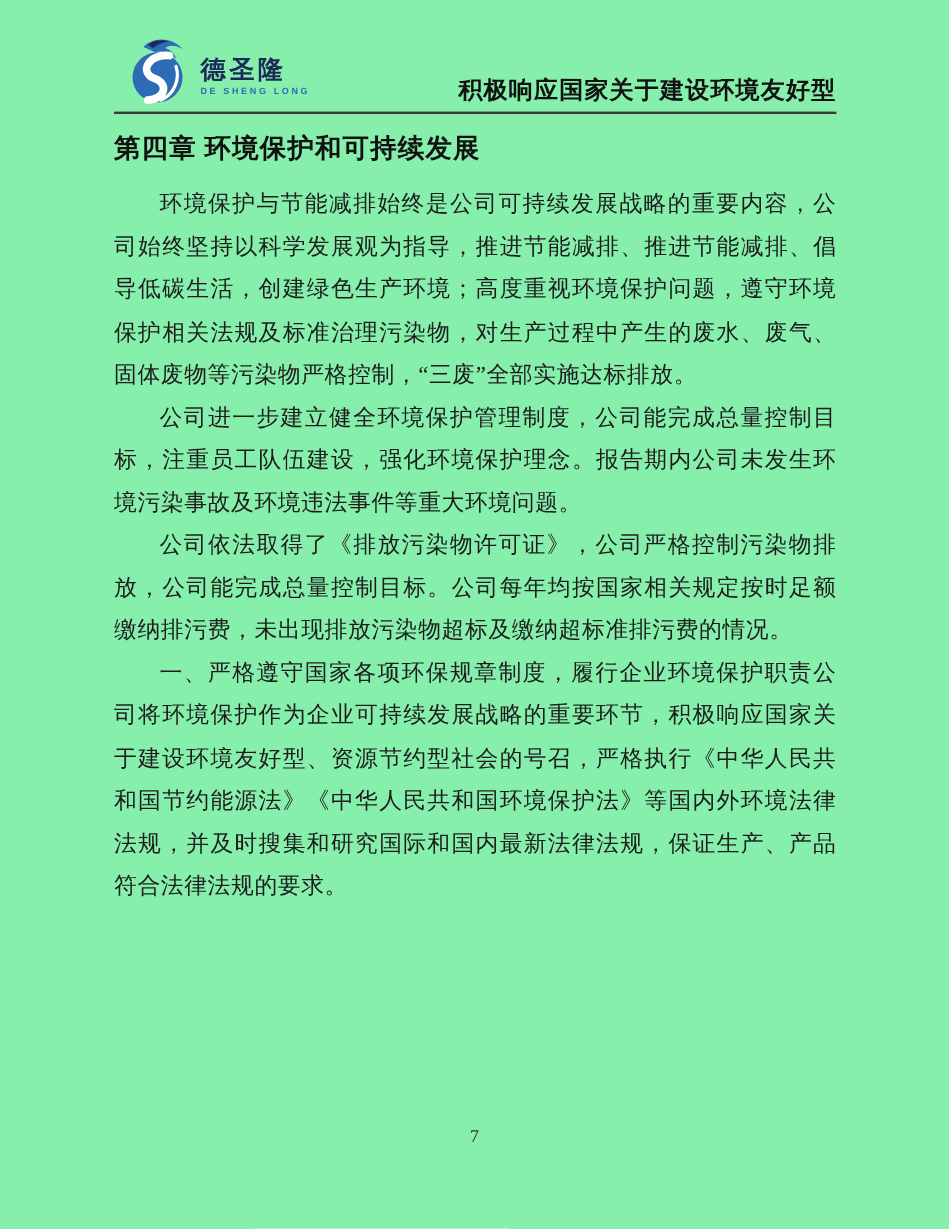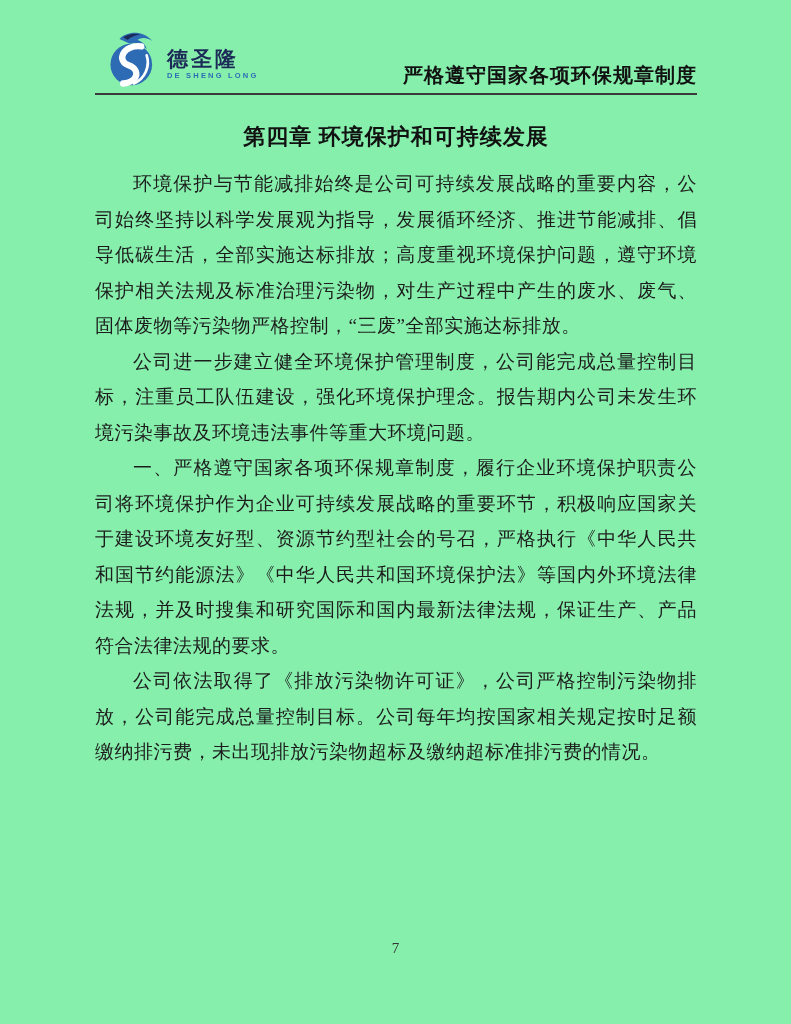--- a/index.html
+++ b/index.html
@@ -58,22 +58,22 @@
     position: absolute;
     right: 0;
     bottom: 4px;
     font-size: 20px;
     font-weight: bold;
     letter-spacing: 1px;
     color: #111;
   }
   
   .doc-title {
-    margin-top: 27px;
-    text-align: center;
+    margin-top: 14px;
+    text-align: left;
     font-size: 22px;
     font-weight: bold;
     letter-spacing: 1px;
     color: #111;
   }
   
   .body-text { margin-top: 14px; }
   .body-text p {
     font-size: 19px;
     line-height: 35.5px;
@@ -109,28 +109,28 @@
           <circle cx="29" cy="38" r="23" fill="#2d6cb5"></circle>
 
           <path d="M40 18 C 20 16, 12 34, 26 39 C 40 44, 36 58, 20 59" stroke="#ffffff" stroke-width="7" fill="none" stroke-linecap="round"></path>
           <path d="M46 28 C 50 40, 44 54, 32 59" stroke="#ffffff" stroke-width="3" fill="none" stroke-linecap="round"></path>
         </svg>
         <div class="logo-text">
           <div class="logo-cn">德圣隆</div>
           <div class="logo-en">DE SHENG LONG</div>
         </div>
       </div>
-      <div class="company-name">严格遵守国家各项环保规章制度</div>
+      <div class="company-name">积极响应国家关于建设环境友好型</div>
     </div>
 
     <h1 class="doc-title">第四章 环境保护和可持续发展</h1>
 
     <div class="body-text">
-      <p>环境保护与节能减排始终是公司可持续发展战略的重要内容，公司始终坚持以科学发展观为指导，发展循环经济、推进节能减排、倡导低碳生活，全部实施达标排放；高度重视环境保护问题，遵守环境保护相关法规及标准治理污染物，对生产过程中产生的废水、废气、固体废物等污染物严格控制，“三废”全部实施达标排放。</p>
+      <p>环境保护与节能减排始终是公司可持续发展战略的重要内容，公司始终坚持以科学发展观为指导，推进节能减排、推进节能减排、倡导低碳生活，创建绿色生产环境；高度重视环境保护问题，遵守环境保护相关法规及标准治理污染物，对生产过程中产生的废水、废气、固体废物等污染物严格控制，“三废”全部实施达标排放。</p>
       <p>公司进一步建立健全环境保护管理制度，公司能完成总量控制目标，注重员工队伍建设，强化环境保护理念。报告期内公司未发生环境污染事故及环境违法事件等重大环境问题。</p>
+      <p>公司依法取得了《排放污染物许可证》，公司严格控制污染物排放，公司能完成总量控制目标。公司每年均按国家相关规定按时足额缴纳排污费，未出现排放污染物超标及缴纳超标准排污费的情况。</p>
       <p>一、严格遵守国家各项环保规章制度，履行企业环境保护职责公司将环境保护作为企业可持续发展战略的重要环节，积极响应国家关于建设环境友好型、资源节约型社会的号召，严格执行《中华人民共和国节约能源法》《中华人民共和国环境保护法》等国内外环境法律法规，并及时搜集和研究国际和国内最新法律法规，保证生产、产品符合法律法规的要求。</p>
-      <p>公司依法取得了《排放污染物许可证》，公司严格控制污染物排放，公司能完成总量控制目标。公司每年均按国家相关规定按时足额缴纳排污费，未出现排放污染物超标及缴纳超标准排污费的情况。</p>
     </div>
 
   </div>
 
   <div class="page-number">7</div>
 </div>
 
 </body></html>

